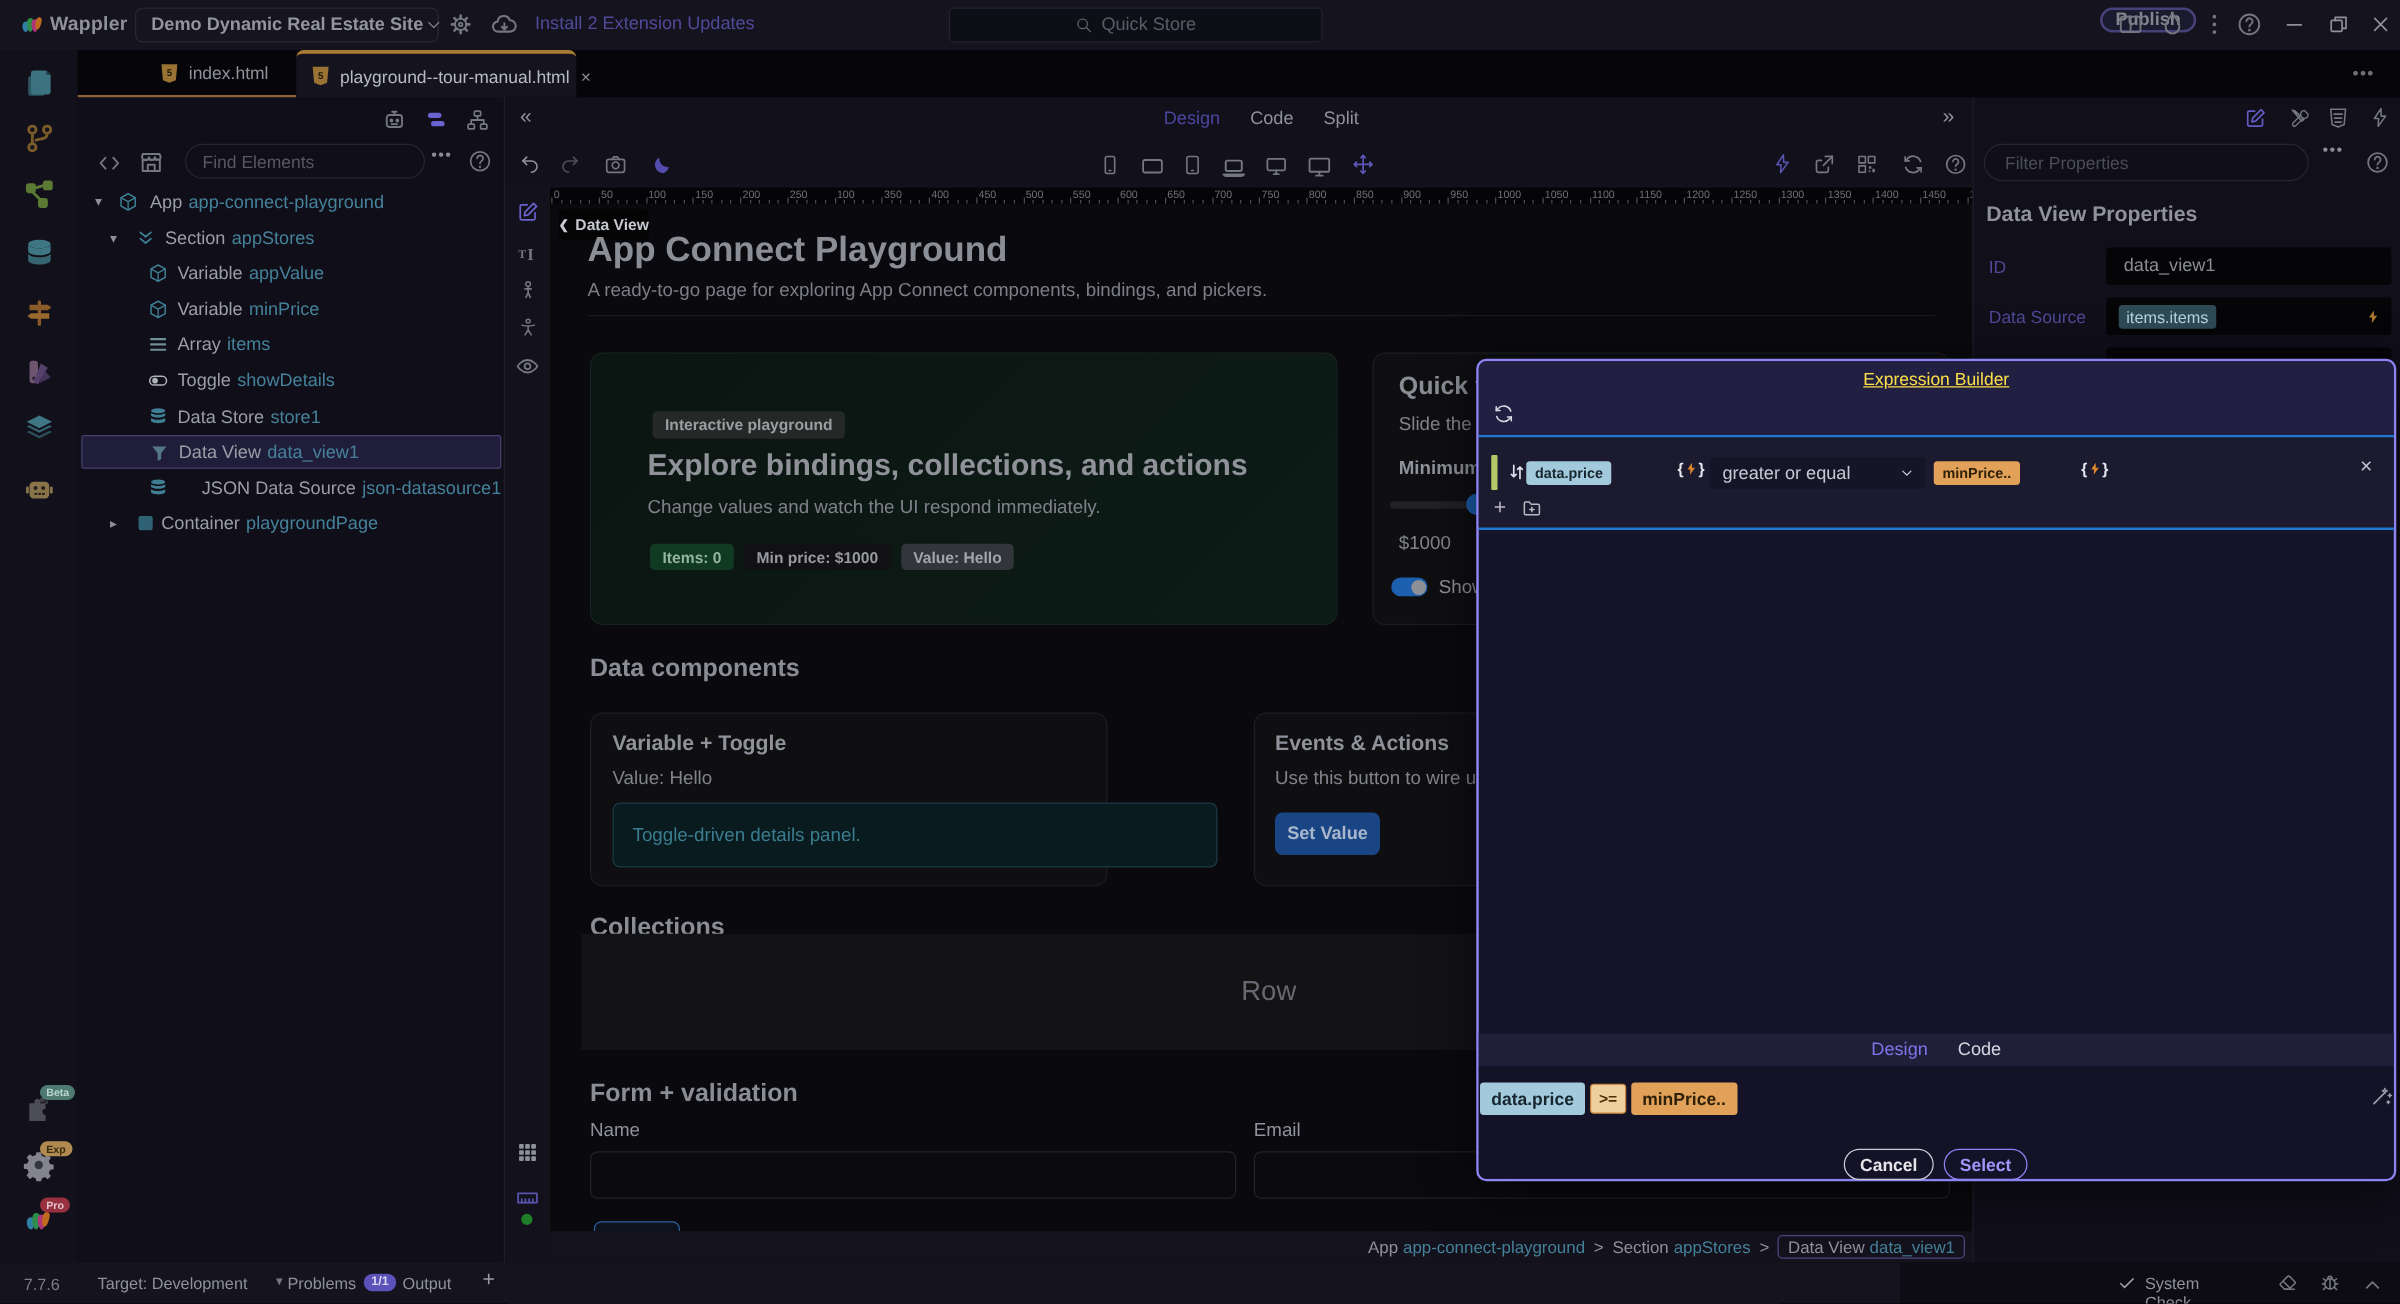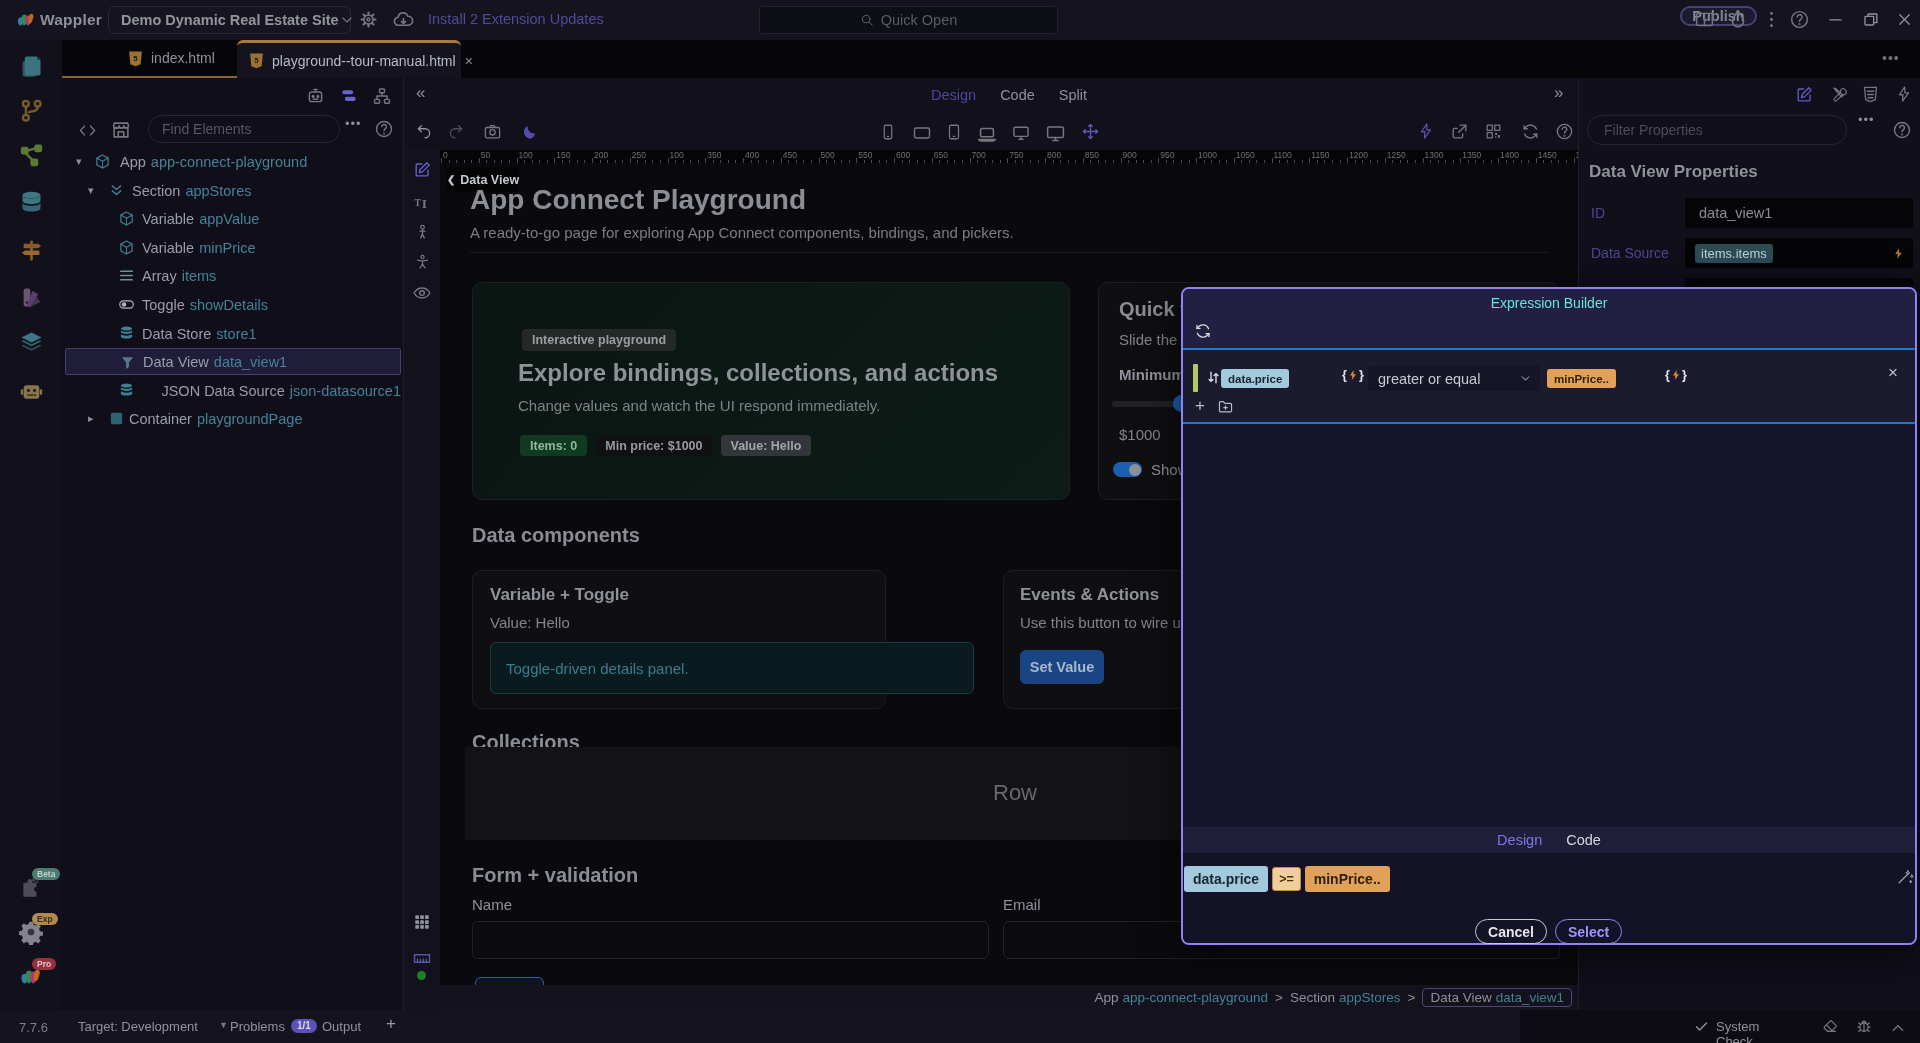--- a/index.html
+++ b/index.html
@@ -85,21 +85,21 @@
 .ds-chip{background:#2e4a54;border-radius:3px;color:#b5d3dd;font-size:13px;}
 
 #statusbar{left:0;top:1010px;width:1520px;height:33px;background:#14131e;}
 .sb-txt{color:#8f929a;font-size:13px;}
 .sb-dim{color:#7c7e86;font-size:13px;}
 .sb-badge{background:#5a52b8;border-radius:8px;color:#d9d6f2;font-size:10px;font-weight:700;padding:2px 6px;line-height:1;}
 
 #dialog{left:1181px;top:287px;width:736px;height:658px;background:#15142a;border:2px solid #8d84f4;
   border-radius:8px;box-shadow:0 8px 40px rgba(0,0,0,.6);}
 .dlg-head{left:0;top:0;width:732px;height:59px;background:#222042;border-radius:6px 6px 0 0;}
-.dlg-title{color:#5eead4;font-size:14px;}
+.dlg-title{color:#fde047;font-size:14px;text-decoration:underline;}
 .blueline{left:0;width:732px;height:2px;background:#1e78d0;}
 .dlg-rows{left:0;top:61px;width:732px;height:72px;background:#1b1a2f;}
 .greenbar{background:#b6c767;border-radius:1px;}
 .chip-teal{background:#a3c9dc;border-radius:3px;color:#16262e;font-weight:600;}
 .chip-orange{background:#e2a158;border-radius:3px;color:#2f2008;font-weight:600;}
 .chip-op{background:#f0cf9e;border:1px solid #c9883f;border-radius:3px;color:#4a3008;font-weight:700;}
 .bolt-chip{font-size:12.5px;color:#e6e6ef;font-weight:700;}
 .dlg-select{background:#161528;border-radius:3px;color:#c9c9d4;font-size:14.5px;}
 .dlg-tabsbar{left:0;top:538px;width:732px;height:26px;background:#201f3a;}
 .dlg-tab{font-size:14.5px;color:#d6d6e0;}
@@ -153,21 +153,21 @@
         </svg>
       </div>
     <div class="abs ext-link" style="left:428px;top:11px">Install 2 Extension Updates</div>
     <div class="abs quick-open ctr" style="left:759px;top:6px;width:299px;height:28px;gap:7px">
       <span class="ico" style="color:#60626c">
           <svg width="14" height="14" viewBox="0 0 24 24" fill="none" stroke="currentColor" stroke-width="1.7" stroke-linecap="round" stroke-linejoin="round">
             <circle cx="10.5" cy="10.5" r="6.5"></circle>
             <path d="M15.5 15.5L21 21"></path>
           </svg>
         </span>
-      <span>Quick Open</span>
+      <span>Quick Store</span>
     </div>
     <div class="abs publish ctr" style="left:1680px;top:6px;width:77px;height:20px">
       <span>Publish</span>
     </div>
     <div class="abs ico gray-ico" style="left:1694px;top:9px">
         <svg width="21" height="21" viewBox="0 0 24 24" fill="none" stroke="currentColor" stroke-width="1.7" stroke-linecap="round" stroke-linejoin="round">
           <rect x="3" y="5" width="18" height="14" rx="2"></rect>
           <path d="M12 5v14"></path>
         </svg>
       </div>

